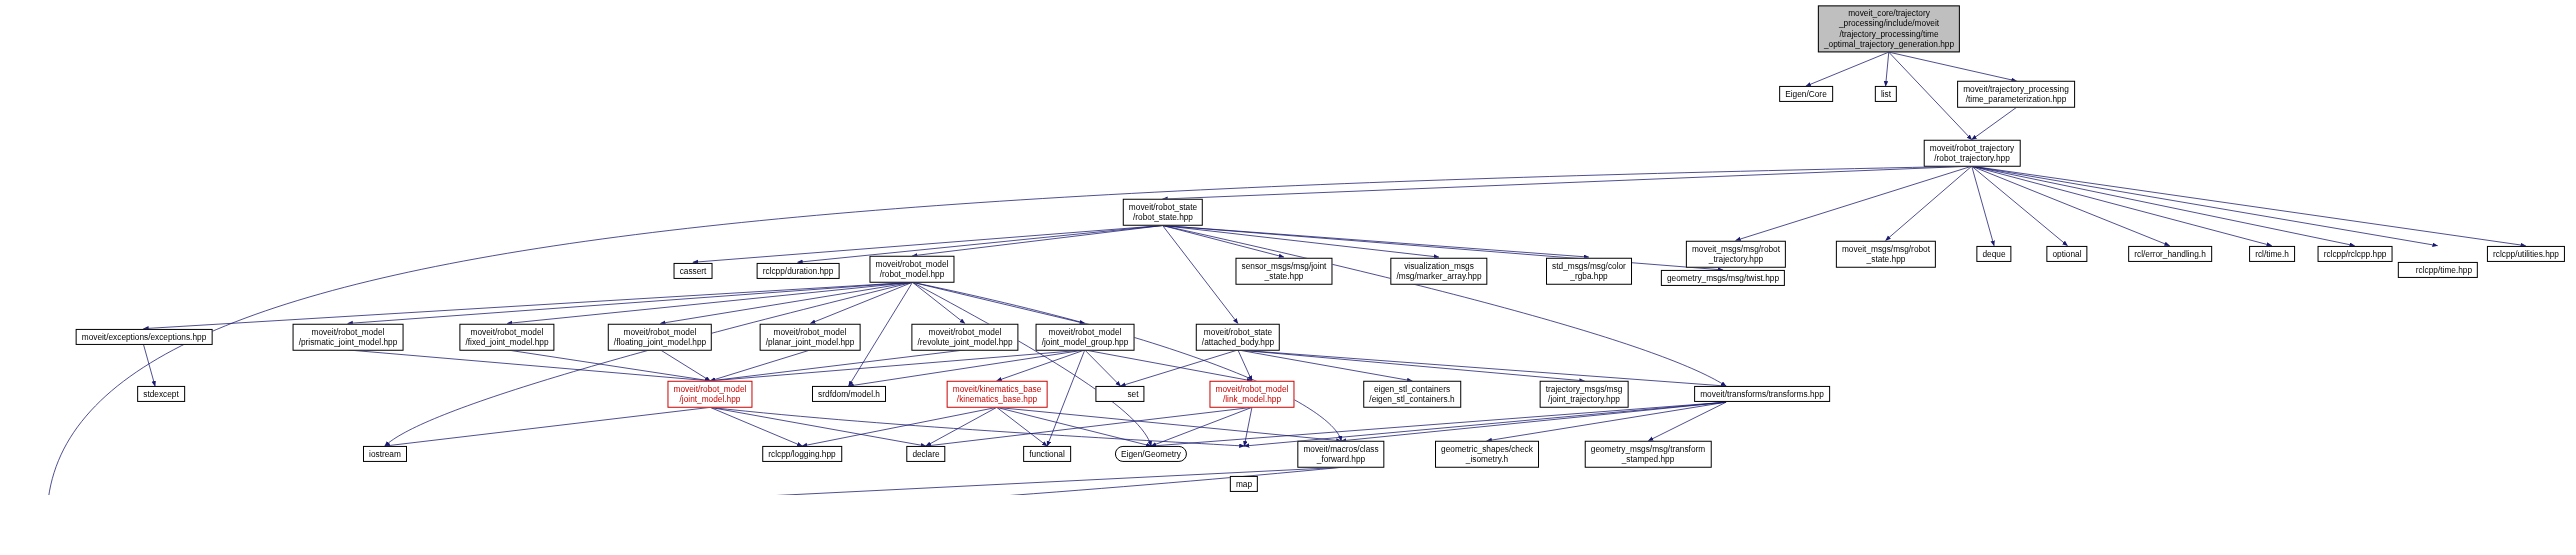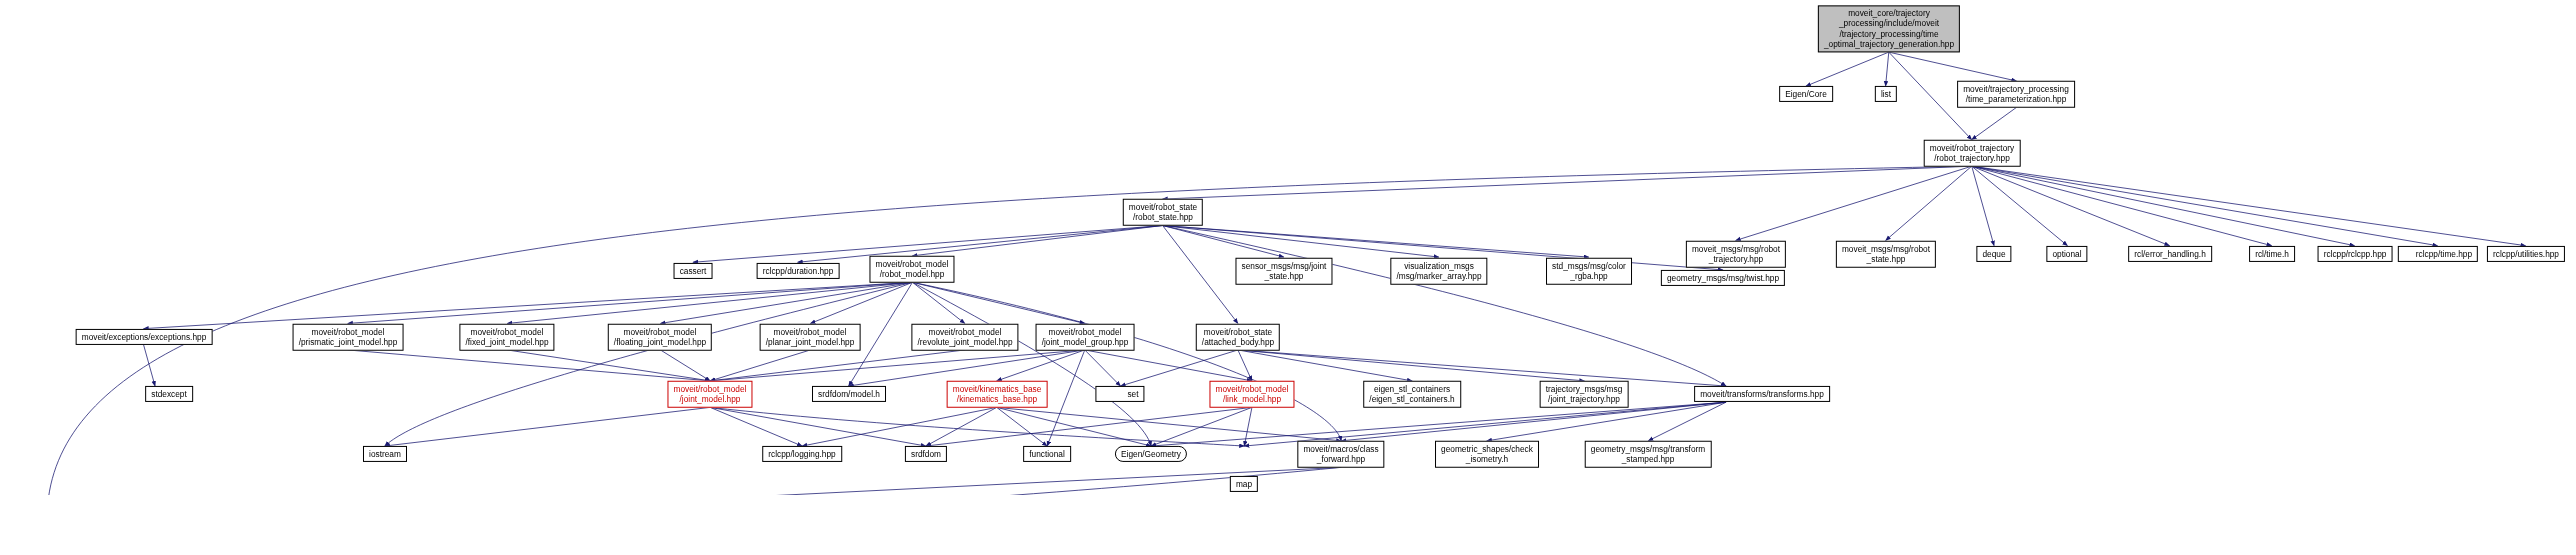--- a/index.html
+++ b/index.html
@@ -152,21 +152,21 @@
     </div>
     <div class="node" style="left: 2170px; top: 254px;">
       <div>rcl/error_handling.h</div>
     </div>
     <div class="node" style="left: 2272px; top: 254px;">
       <div>rcl/time.h</div>
     </div>
     <div class="node" style="left: 2355px; top: 254px;">
       <div>rclcpp/rclcpp.hpp</div>
     </div>
-    <div class="node" style="left: 2438px; top: 254px; padding-left: 17px;">
+    <div class="node" style="left: 2438px; top: 270px; padding-left: 17px;">
       <div>rclcpp/time.hpp</div>
     </div>
     <div class="node" style="left: 2526px; top: 254px;">
       <div>rclcpp/utilities.hpp</div>
     </div>
     <div class="node" style="left: 693px; top: 271px;">
       <div>cassert</div>
     </div>
     <div class="node" style="left: 798px; top: 271px;">
       <div>rclcpp/duration.hpp</div>
@@ -214,21 +214,21 @@
       <div>/revolute_joint_model.hpp</div>
     </div>
     <div class="node" style="left: 1085px; top: 337px;">
       <div>moveit/robot_model</div>
       <div>/joint_model_group.hpp</div>
     </div>
     <div class="node" style="left: 1238px; top: 337px;">
       <div>moveit/robot_state</div>
       <div>/attached_body.hpp</div>
     </div>
-    <div class="node" style="left: 169px; top: 394px; text-align: right;">
+    <div class="node" style="left: 161px; top: 394px; text-align: right;">
       <div>stdexcept</div>
     </div>
     <div class="node truncated" style="left: 710px; top: 394px;">
       <div>moveit/robot_model</div>
       <div>/joint_model.hpp</div>
     </div>
     <div class="node" style="left: 849px; top: 394px;">
       <div>srdfdom/model.h</div>
     </div>
     <div class="node truncated" style="left: 997px; top: 394px;">
@@ -253,21 +253,21 @@
     <div class="node" style="left: 1726px; top: 394px; margin-left: 36px;">
       <div>moveit/transforms/transforms.hpp</div>
     </div>
     <div class="node" style="left: 385px; top: 454px;">
       <div>iostream</div>
     </div>
     <div class="node" style="left: 802px; top: 454px;">
       <div>rclcpp/logging.hpp</div>
     </div>
     <div class="node" style="left: 926px; top: 454px;">
-      <div>srdfdom</div>
+      <div>declare</div>
     </div>
     <div class="node" style="left: 1047px; top: 454px;">
       <div>functional</div>
     </div>
     <div class="node" style="left: 1151px; top: 454px; border-radius: 8px;">
       <div>Eigen/Geometry</div>
     </div>
     <div class="node" style="left: 1244px; top: 454px; margin-top: 30px;">
       <div>map</div>
     </div>

